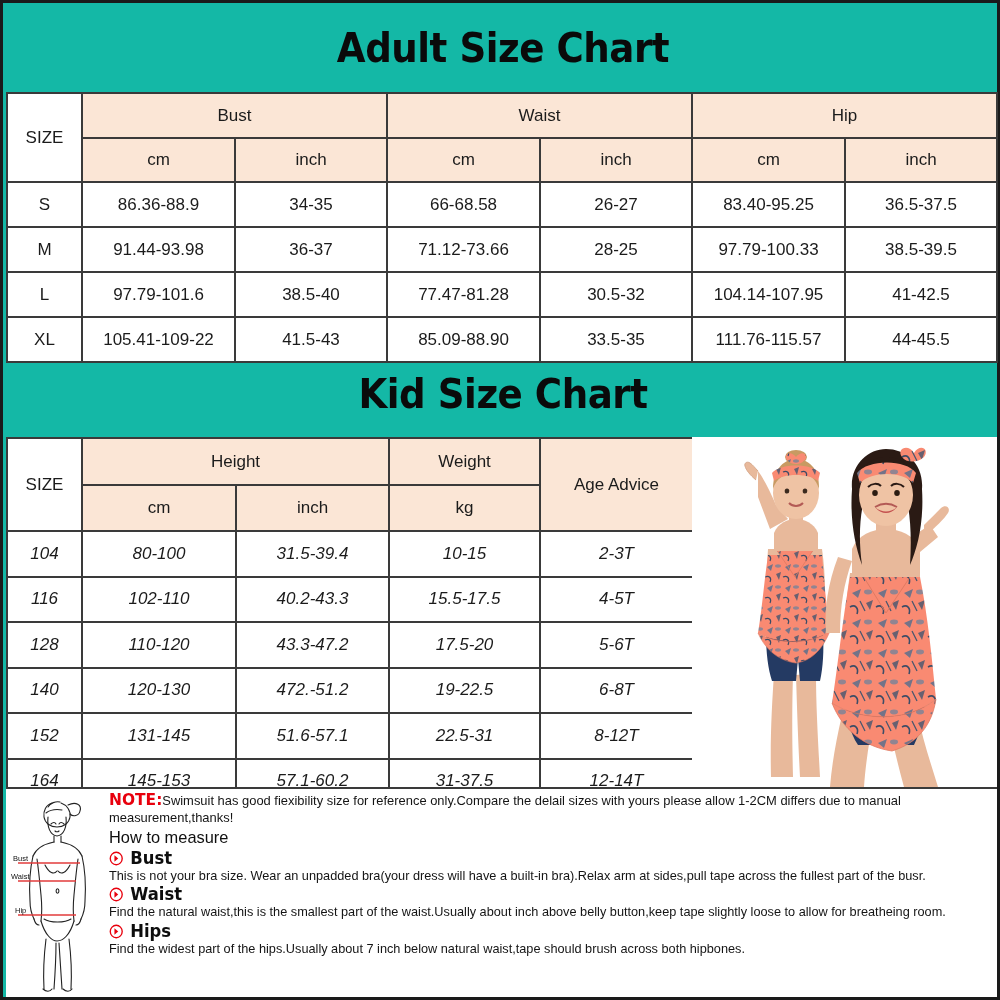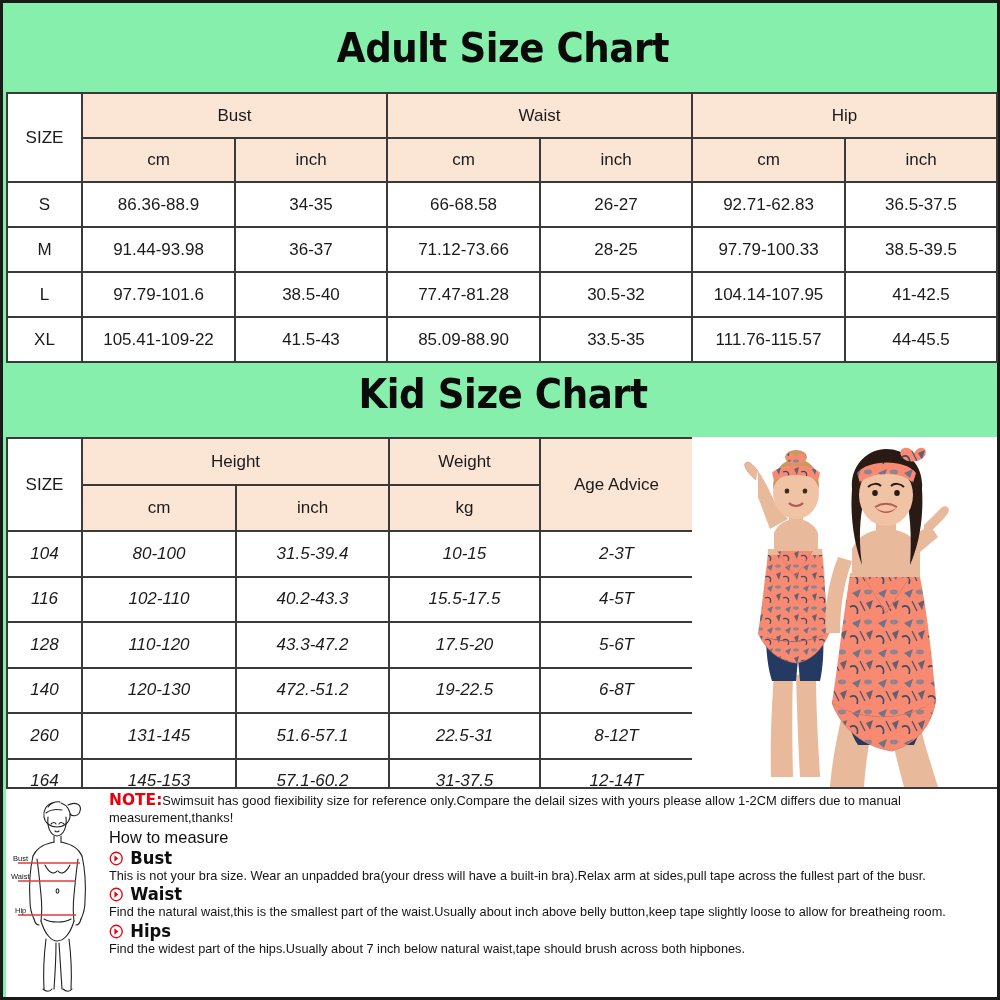--- a/index.html
+++ b/index.html
@@ -13,21 +13,21 @@
     font-family: "Liberation Sans", sans-serif;
     color: #111111;
     overflow: hidden;
   }
   .page {
     position: relative;
     width: 1000px;
     height: 1000px;
     box-sizing: border-box;
     border: 3px solid #1a1a1a;
-    background: #86efac;
+    background: #14b8a6;
   }
 
   
   .chart-title {
     position: absolute;
     left: 0;
     width: 1000px;
     text-align: center;
     font-weight: bold;
     font-size: 40px;
@@ -235,21 +235,21 @@
         <td class="hdr hdr-unit">inch</td>
       </tr>
     </thead>
     <tbody>
       <tr>
         <td class="size-cell">S</td>
         <td class="data-cell">86.36-88.9</td>
         <td class="data-cell">34-35</td>
         <td class="data-cell">66-68.58</td>
         <td class="data-cell">26-27</td>
-        <td class="data-cell">92.71-62.83</td>
+        <td class="data-cell">83.40-95.25</td>
         <td class="data-cell">36.5-37.5</td>
       </tr>
       <tr>
         <td class="size-cell">M</td>
         <td class="data-cell">91.44-93.98</td>
         <td class="data-cell">36-37</td>
         <td class="data-cell">71.12-73.66</td>
         <td class="data-cell">28-25</td>
         <td class="data-cell">97.79-100.33</td>
         <td class="data-cell">38.5-39.5</td>
@@ -321,21 +321,21 @@
         <td class="age-cell">5-6T</td>
       </tr>
       <tr>
         <td class="size-cell">140</td>
         <td class="data-cell">120-130</td>
         <td class="data-cell">472.-51.2</td>
         <td class="data-cell">19-22.5</td>
         <td class="age-cell">6-8T</td>
       </tr>
       <tr>
-        <td class="size-cell">260</td>
+        <td class="size-cell">152</td>
         <td class="data-cell">131-145</td>
         <td class="data-cell">51.6-57.1</td>
         <td class="data-cell">22.5-31</td>
         <td class="age-cell">8-12T</td>
       </tr>
       <tr>
         <td class="size-cell">164</td>
         <td class="data-cell">145-153</td>
         <td class="data-cell">57.1-60.2</td>
         <td class="data-cell">31-37.5</td>

